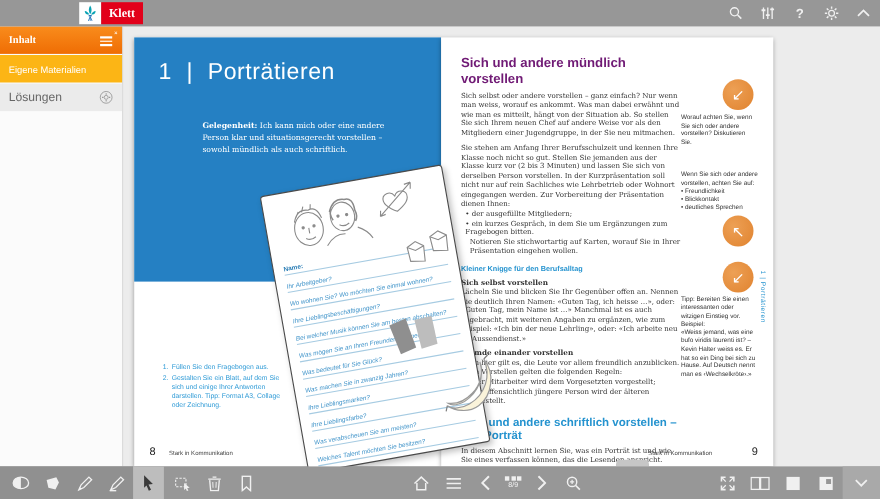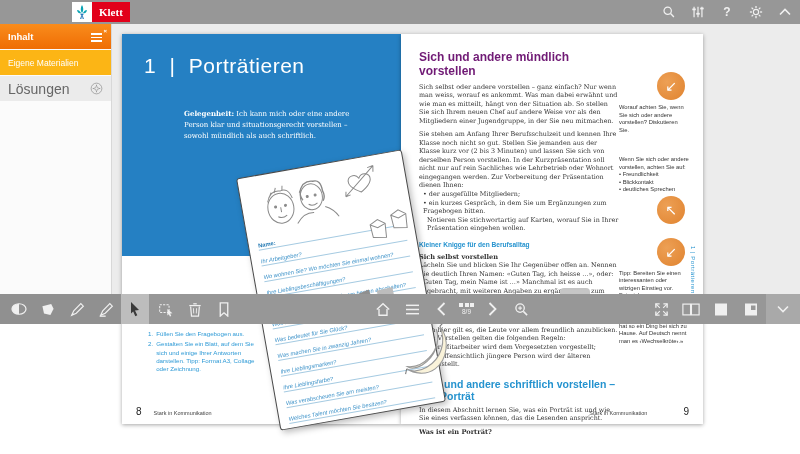--- a/index.html
+++ b/index.html
@@ -1,33 +1,33 @@
 <!DOCTYPE html>
 <html><head>
 <meta charset="utf-8">
 <style>
   * { margin:0; padding:0; box-sizing:border-box; }
   html,body { width:800px; height:454px; overflow:hidden; font-family:"Liberation Sans",sans-serif; }
-  .app { position:relative; width:800px; height:324px; background:#ececec; }
+  .app { position:relative; width:800px; height:454px; background:#ececec; }
 
   
   .topbar { position:absolute; top:0; left:0; right:0; height:24px; background:#979797; z-index:40; }
   .logo { position:absolute; left:72px; top:2px; height:20px; display:flex; }
   .logo-fleur { width:20px; height:20px; background:#fff; display:flex; align-items:center; justify-content:center; }
   .logo-red { height:20px; background:#e2001a; color:#fff; font:bold 11px "Liberation Serif",serif; display:flex; align-items:center; padding:0 7px; }
   .topbar-icons { position:absolute; right:6px; top:0; height:24px; display:flex; align-items:center; gap:11px; }
   .tb-ic { width:18px; height:18px; display:flex; align-items:center; justify-content:center; color:#f0f0f0; font-size:12px; cursor:pointer; }
   .tb-ic svg { display:block; }
 
   
   .sidebar { position:absolute; top:24px; left:0; width:112px; bottom:30px; background:#fbfbfb; border-right:1px solid #d8d8d8; z-index:30; }
   .sb-item { position:relative; height:25px; margin-bottom:1px; display:flex; align-items:center; padding:0 8px; cursor:pointer; }
-  .sb-inhalt { background:linear-gradient(#f98c1c,#ef6d04); color:#fff; font-weight:bold; font-size:9.5px; }
+  .sb-inhalt { background:linear-gradient(#f98c1c,#ef6d04); color:#fff; font-weight:bold; font-size:9.5px;font-family:Liberation Serif, serif; }
   .sb-eigene { background:#fcb515; color:#fff; font-size:8.5px; }
-  .sb-loesungen { background:#ebebeb; color:#666; font-size:14px; }
+  .sb-loesungen { background:#ebebeb; color:#666; font-size:11px; }
   .sb-right { margin-left:auto; display:flex; align-items:center; }
   .burger { position:relative; width:12px; height:9px; }
   .burger span { position:absolute; left:0; width:11px; height:1.5px; background:#fff; }
   .burger span:nth-child(1){top:1px} .burger span:nth-child(2){top:4.5px} .burger span:nth-child(3){top:8px}
   .burger i { position:absolute; right:-4px; top:-4px; font-style:normal; font-size:6px; color:#fff; }
 
   
   .spread { position:absolute; top:24px; left:112px; right:0; bottom:30px; background:#ececec; }
   .page { position:absolute; top:10px; height:390px; background:#fff; box-shadow:0 1px 4px rgba(0,0,0,.35); }
   .page-left { left:10px; width:279px; }

